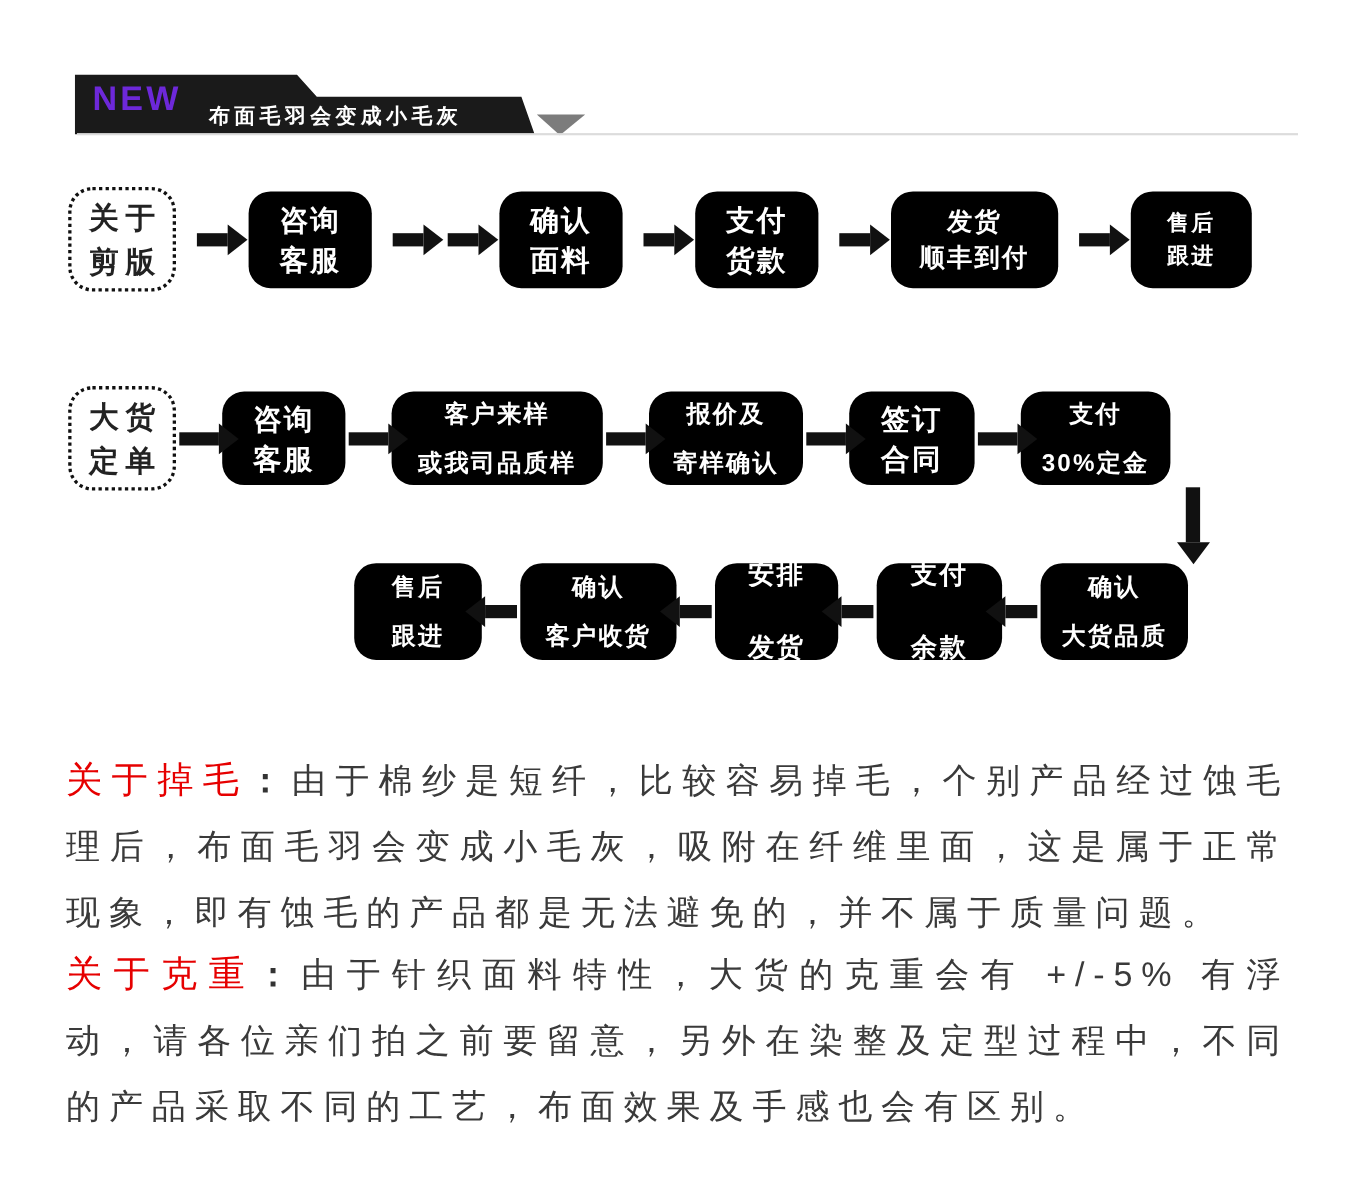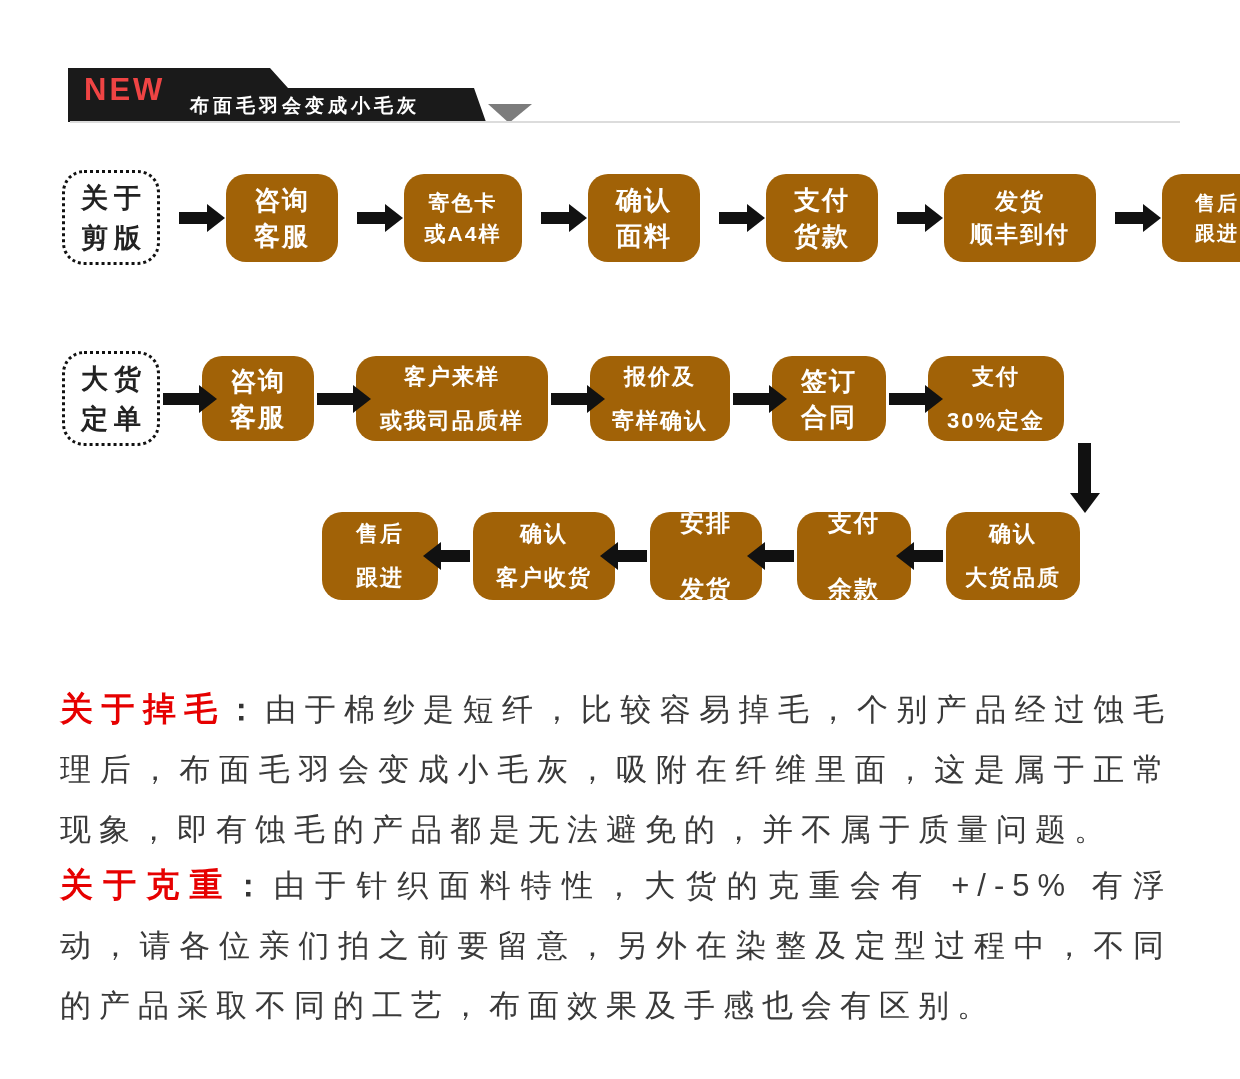--- a/index.html
+++ b/index.html
@@ -3,36 +3,36 @@
 <meta charset="utf-8">
 <style>
   html,body{margin:0;padding:0;}
   body{
     width:1240px;height:1079px;position:relative;background:#ffffff;
     font-family:"Liberation Sans","DejaVu Sans",sans-serif;overflow:hidden;
   }
   
   .banner{position:absolute;left:68px;top:66px;width:470px;height:58px;}
   .banner svg{position:absolute;left:0;top:0;}
-  .banner .badge{position:absolute;left:16px;top:6px;font-size:31px;font-weight:bold;color:#ef4444;letter-spacing:3px;}
+  .banner .badge{position:absolute;left:16px;top:6px;font-size:31px;font-weight:bold;color:#6d28d9;letter-spacing:3px;}
   .banner .title{position:absolute;left:122px;top:27px;font-size:19px;font-weight:bold;color:#fff;letter-spacing:4px;}
   .banner-line{position:absolute;left:70px;top:121px;width:1110px;height:2px;background:#dcdcdc;}
   
   .flow{position:absolute;display:flex;align-items:center;}
   #flow1{left:62px;top:170px;gap:16px;}
   #flow2{left:62px;top:351px;}
   #flow3{left:322px;top:512px;}
   .start{
     box-sizing:border-box;flex:none;width:98px;height:95px;background:#fff;color:#222;
     border:3px dotted #111;border-radius:22px;display:flex;flex-direction:column;
     align-items:center;justify-content:center;font-weight:bold;font-size:27px;
     line-height:40px;letter-spacing:6px;text-indent:6px;text-align:center;
   }
   .node{
-    box-sizing:border-box;flex:none;height:88px;border-radius:20px;background:#a16207;color:#fff;
+    box-sizing:border-box;flex:none;height:88px;border-radius:20px;background:#000000;color:#fff;
     display:flex;flex-direction:column;align-items:center;justify-content:center;
     font-weight:bold;text-align:center;letter-spacing:2px;
   }
   #flow2 .node{height:85px;}
   .fs26{font-size:26px;line-height:36px;}
   .fs24{font-size:24px;line-height:34px;gap:32px;}
   .fs23{font-size:23px;line-height:33px;}
   .fs22{font-size:22px;line-height:32px;gap:12px;}
   .fs21{font-size:21px;line-height:31px;}
   .fs20{font-size:20px;line-height:30px;}
@@ -46,21 +46,21 @@
   .a60{width:36px;}
   .a53{width:29px;}
   .arr-down{position:absolute;left:1078px;top:443px;width:13px;height:50px;background:#111;}
   .arr-down::after{content:"";position:absolute;top:100%;left:50%;transform:translateX(-50%);
     border-top:20px solid #111;border-left:15px solid transparent;border-right:15px solid transparent;}
   
   .note{position:absolute;left:60px;width:1112px;color:#3a3a3a;font-size:31px;line-height:60px;
     letter-spacing:8px;text-align:justify;}
   #note1{top:648px;}
   #note2{top:824px;}
-  .note .label{color:#e60000;font-weight:bold;font-size:33px;}
+  .note .label{color:#e60000;font-weight:normal;font-size:33px;}
   .note .colon{color:#333;font-weight:bold;}
 </style>
 </head>
 <body>
 
 <div class="banner">
   <svg width="470" height="58" viewBox="0 0 470 58">
     <path d="M0,2 L202,2 L220,22 L406,22 L418,56 L0,56 Z" fill="#1a1a1a"></path>
     <path d="M420,38 L464,38 L441,57 Z" fill="#7c7c7c"></path>
   </svg>
@@ -73,24 +73,20 @@
   <div class="start">
     <span>关于</span>
     <span>剪版</span>
   </div>
   <div class="arr right a52"></div>
   <div class="node fs26" style="width:112px">
     <span>咨询</span>
     <span>客服</span>
   </div>
   <div class="arr right a52"></div>
-  <div class="node fs21" style="width:118px">
-    <span>寄色卡</span>
-    <span>或A4样</span>
-  </div>
   <div class="arr right a52"></div>
   <div class="node fs26" style="width:112px">
     <span>确认</span>
     <span>面料</span>
   </div>
   <div class="arr right a52"></div>
   <div class="node fs26" style="width:112px">
     <span>支付</span>
     <span>货款</span>
   </div>

